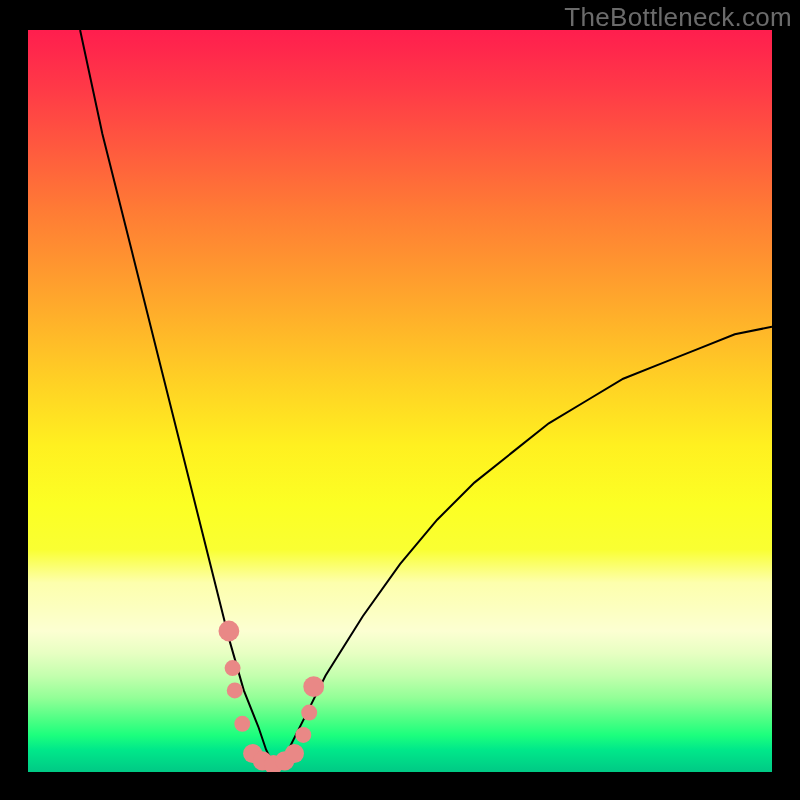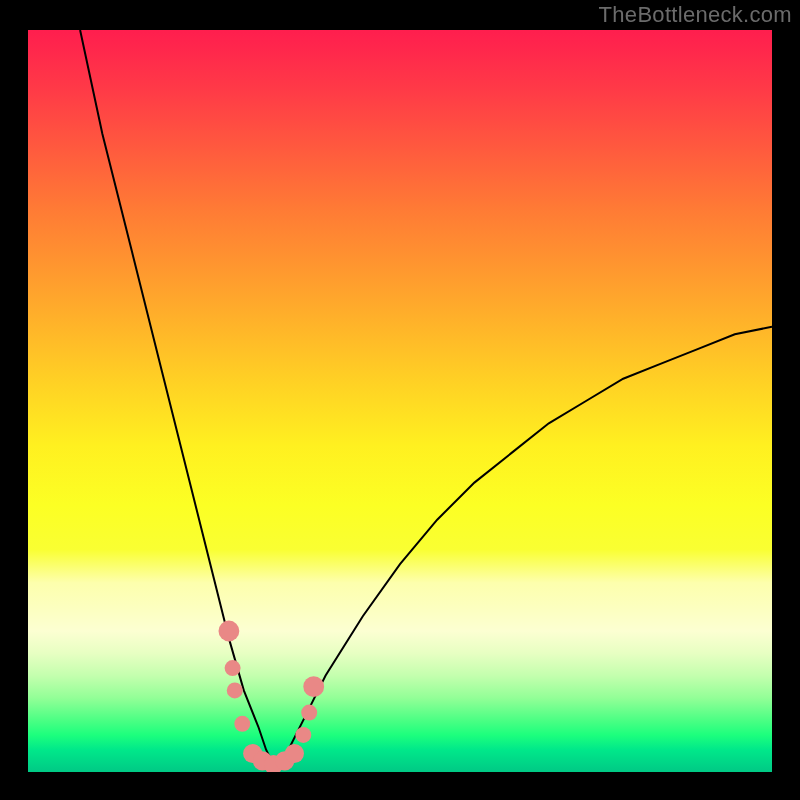--- a/index.html
+++ b/index.html
@@ -15,21 +15,21 @@
     position: relative;
     width: 800px;
     height: 800px;
     background: #000;
   }
   .watermark {
     position: absolute;
     top: 2px;
     right: 8px;
     color: #6b6b6b;
-    font-size: 22px;
+    font-size: 26px;
     font-weight: 500;
     letter-spacing: 0.3px;
     z-index: 20;
   }
   .plot-area {
     position: absolute;
     left: 28px;
     top: 30px;
     width: 744px;
     height: 742px;

